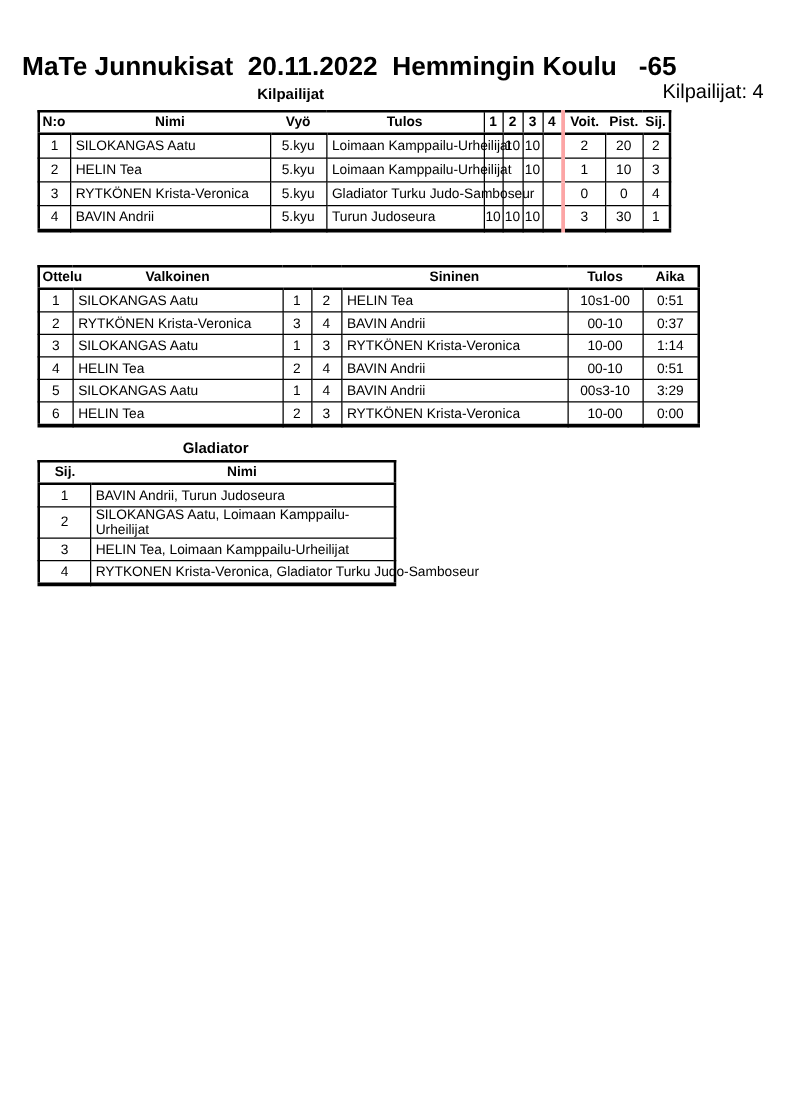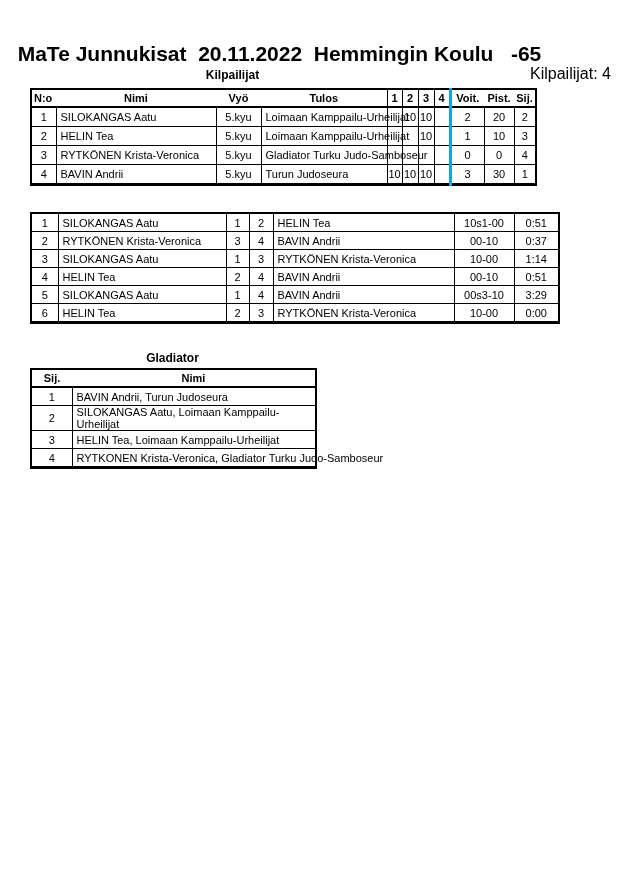--- a/index.html
+++ b/index.html
@@ -30,21 +30,21 @@
     text-align:center;vertical-align:middle;
   }
   td{border:1px solid #000;height:18px;}
   .t2 td,.t3 td{height:17px;}
   th{
     font-weight:bold;height:16px;
     border-top:1px solid #000;border-bottom:2px solid #000;
     border-left:none;border-right:none;
   }
   th.bv{border-left:1px solid #000;border-right:1px solid #000;}
-  th.thL,td.thL{border-left:3px solid #0ea5e9;}
+  th.thL,td.thL{border-left:3px solid #fca5a5;}
   .al{text-align:left;padding-left:4px;}
   th.al{padding-left:2px;}
   td.rel{position:relative;}
   .ovf{
     position:absolute;z-index:2;left:4px;top:50%;transform:translateY(-50%);
     white-space:nowrap;text-align:right;font-size:11px;line-height:12px;
   }
 </style>
 </head>
 <body>
@@ -149,20 +149,29 @@
   <colgroup>
     <col style="width:27px">
       <col style="width:168px">
       <col style="width:23px">
       <col style="width:24px">
     <col style="width:181px">
       <col style="width:60px">
       <col style="width:45px">
   </colgroup>
   <tbody>
+      <tr>
+    <th class="al">Ottelu</th>
+    <th>Valkoinen</th>
+    <th></th>
+    <th></th>
+    <th>Sininen</th>
+    <th>Tulos</th>
+    <th>Aika</th>
+  </tr>
   <tr>
     <td>1</td>
     <td class="al">SILOKANGAS Aatu</td>
     <td>1</td>
     <td>2</td>
     <td class="al">HELIN Tea</td>
     <td>10s1-00</td>
     <td>0:51</td>
   </tr>
   <tr>

